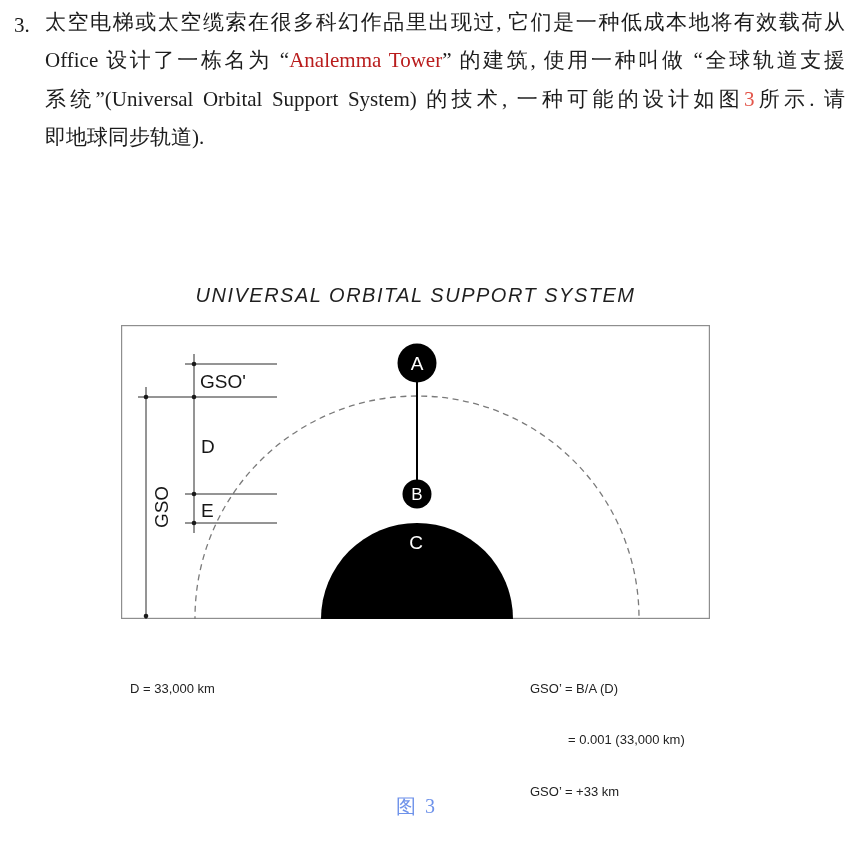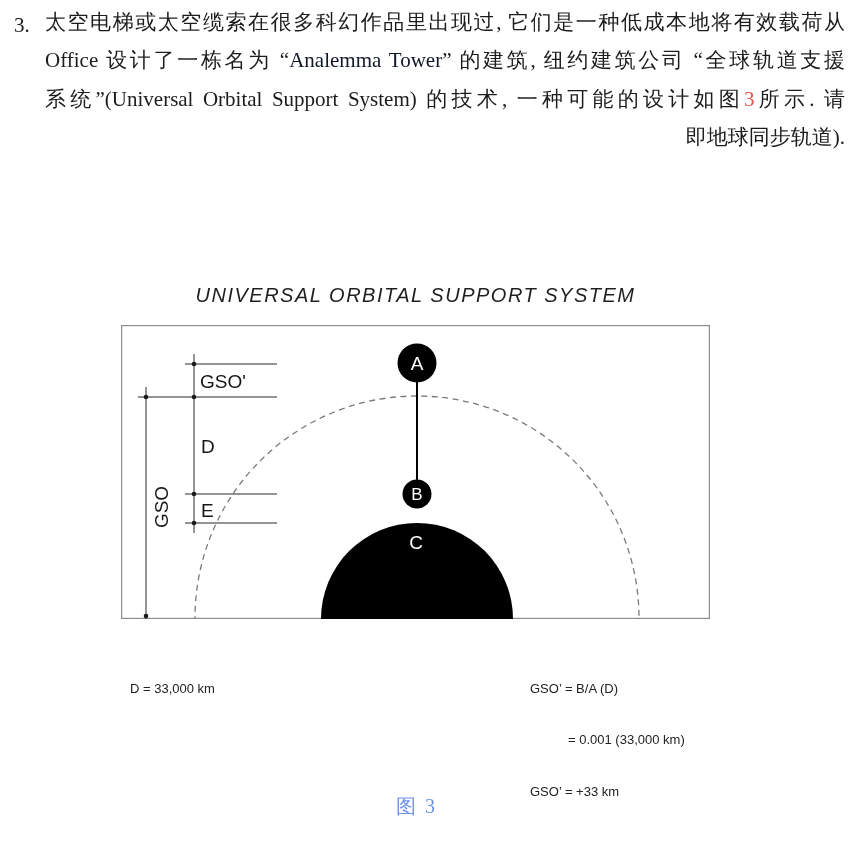--- a/index.html
+++ b/index.html
@@ -6,23 +6,23 @@
   html, body { width: 860px; height: 848px; background: #ffffff; overflow: hidden; }
   body { position: relative; font-family: "Liberation Serif", serif; }
 
   
   .problem {
     position: absolute; left: 0; top: 3px; width: 846px;
     padding-left: 45px;
     font-size: 21px; line-height: 38.3px; color: #1c1c1c;
   }
   .problem .item-num { position: absolute; left: 14px; top: 3px; line-height: 38.3px; }
-  .pline { width: 800px; white-space: nowrap; text-align: right; }
+  .pline { width: 800px; white-space: nowrap; }
   .pline.just { white-space: normal; text-align: justify; text-align-last: justify; }
-  .link { color: #0f172a; text-decoration: none; cursor: pointer; }
+  .link { color: #b91c1c; text-decoration: none; cursor: pointer; }
   .figref { color: #e3554a; cursor: pointer; }
 
   
   .fig-title {
     position: absolute; left: 121px; top: 284px; width: 589px;
     text-align: center;
     font-family: "Liberation Sans", sans-serif;
     font-size: 20px; letter-spacing: 1.5px; color: #1f1f1f; font-style: italic;
   }
   .diagram-wrap { position: absolute; left: 121px; top: 325px; width: 589px; height: 294px; }
@@ -50,21 +50,21 @@
     font-family: "Liberation Serif", serif;
   }
   .caption-num { padding-left: 9px; }
 </style>
 </head>
 <body>
 
 <div class="problem">
   <span class="item-num">3.</span>
   <div class="pline just">太空电梯或太空缆索在很多科幻作品里出现过, 它们是一种低成本地将有效载荷从</div>
-  <div class="pline just"><span>Office 设计了一栋名为 “</span><span class="link">Analemma Tower</span><span>” 的建筑, 纽约建筑公司 “全球轨道支援</span></div>
+  <div class="pline just"><span>Office 设计了一栋名为 “</span><span class="link">Analemma Tower</span><span>” 的建筑, 使用一种叫做 “全球轨道支援</span></div>
   <div class="pline just"><span>系统”(Universal Orbital Support System) 的技术, 一种可能的设计如图</span><span class="figref">3</span><span>所示. 请</span></div>
   <div class="pline">即地球同步轨道).</div>
 </div>
 
 <div class="fig-title">UNIVERSAL ORBITAL SUPPORT SYSTEM</div>
 
 <div class="diagram-wrap">
   <svg width="589" height="294" viewBox="0 0 589 294">
 
     <rect x="0.6" y="0.6" width="587.8" height="292.8" fill="none" stroke="#8e8e8e" stroke-width="1.2"></rect>

